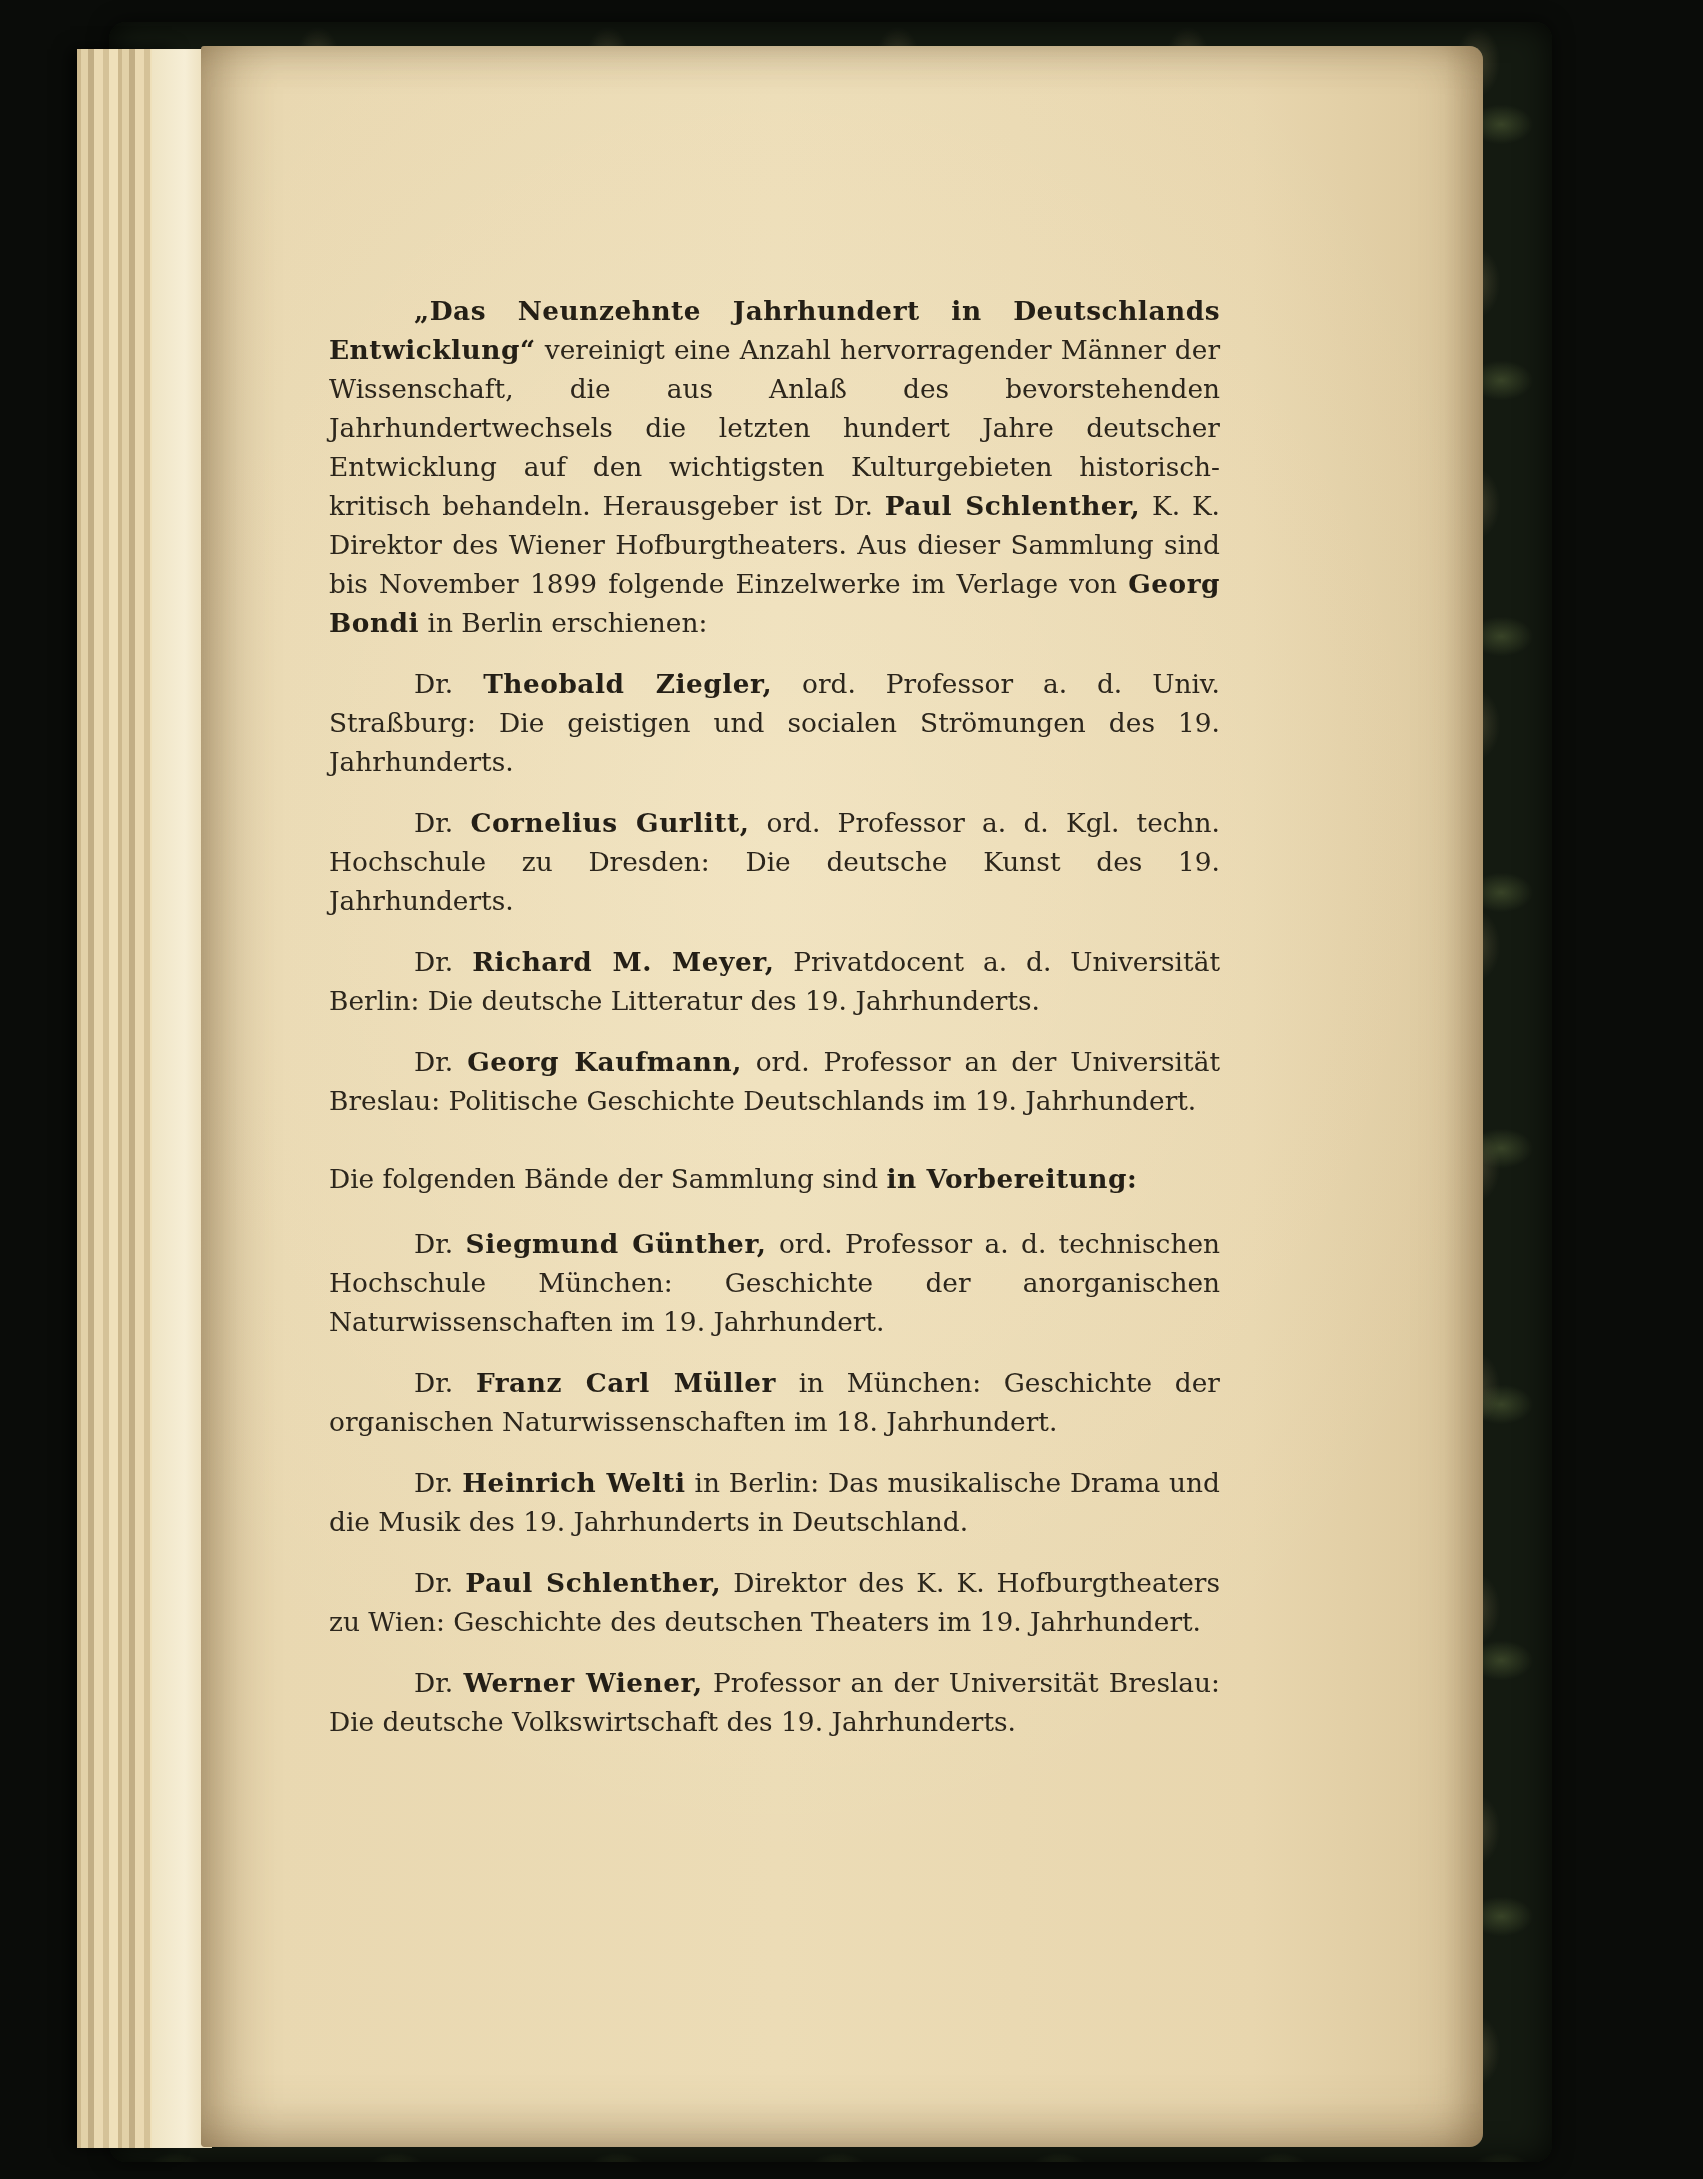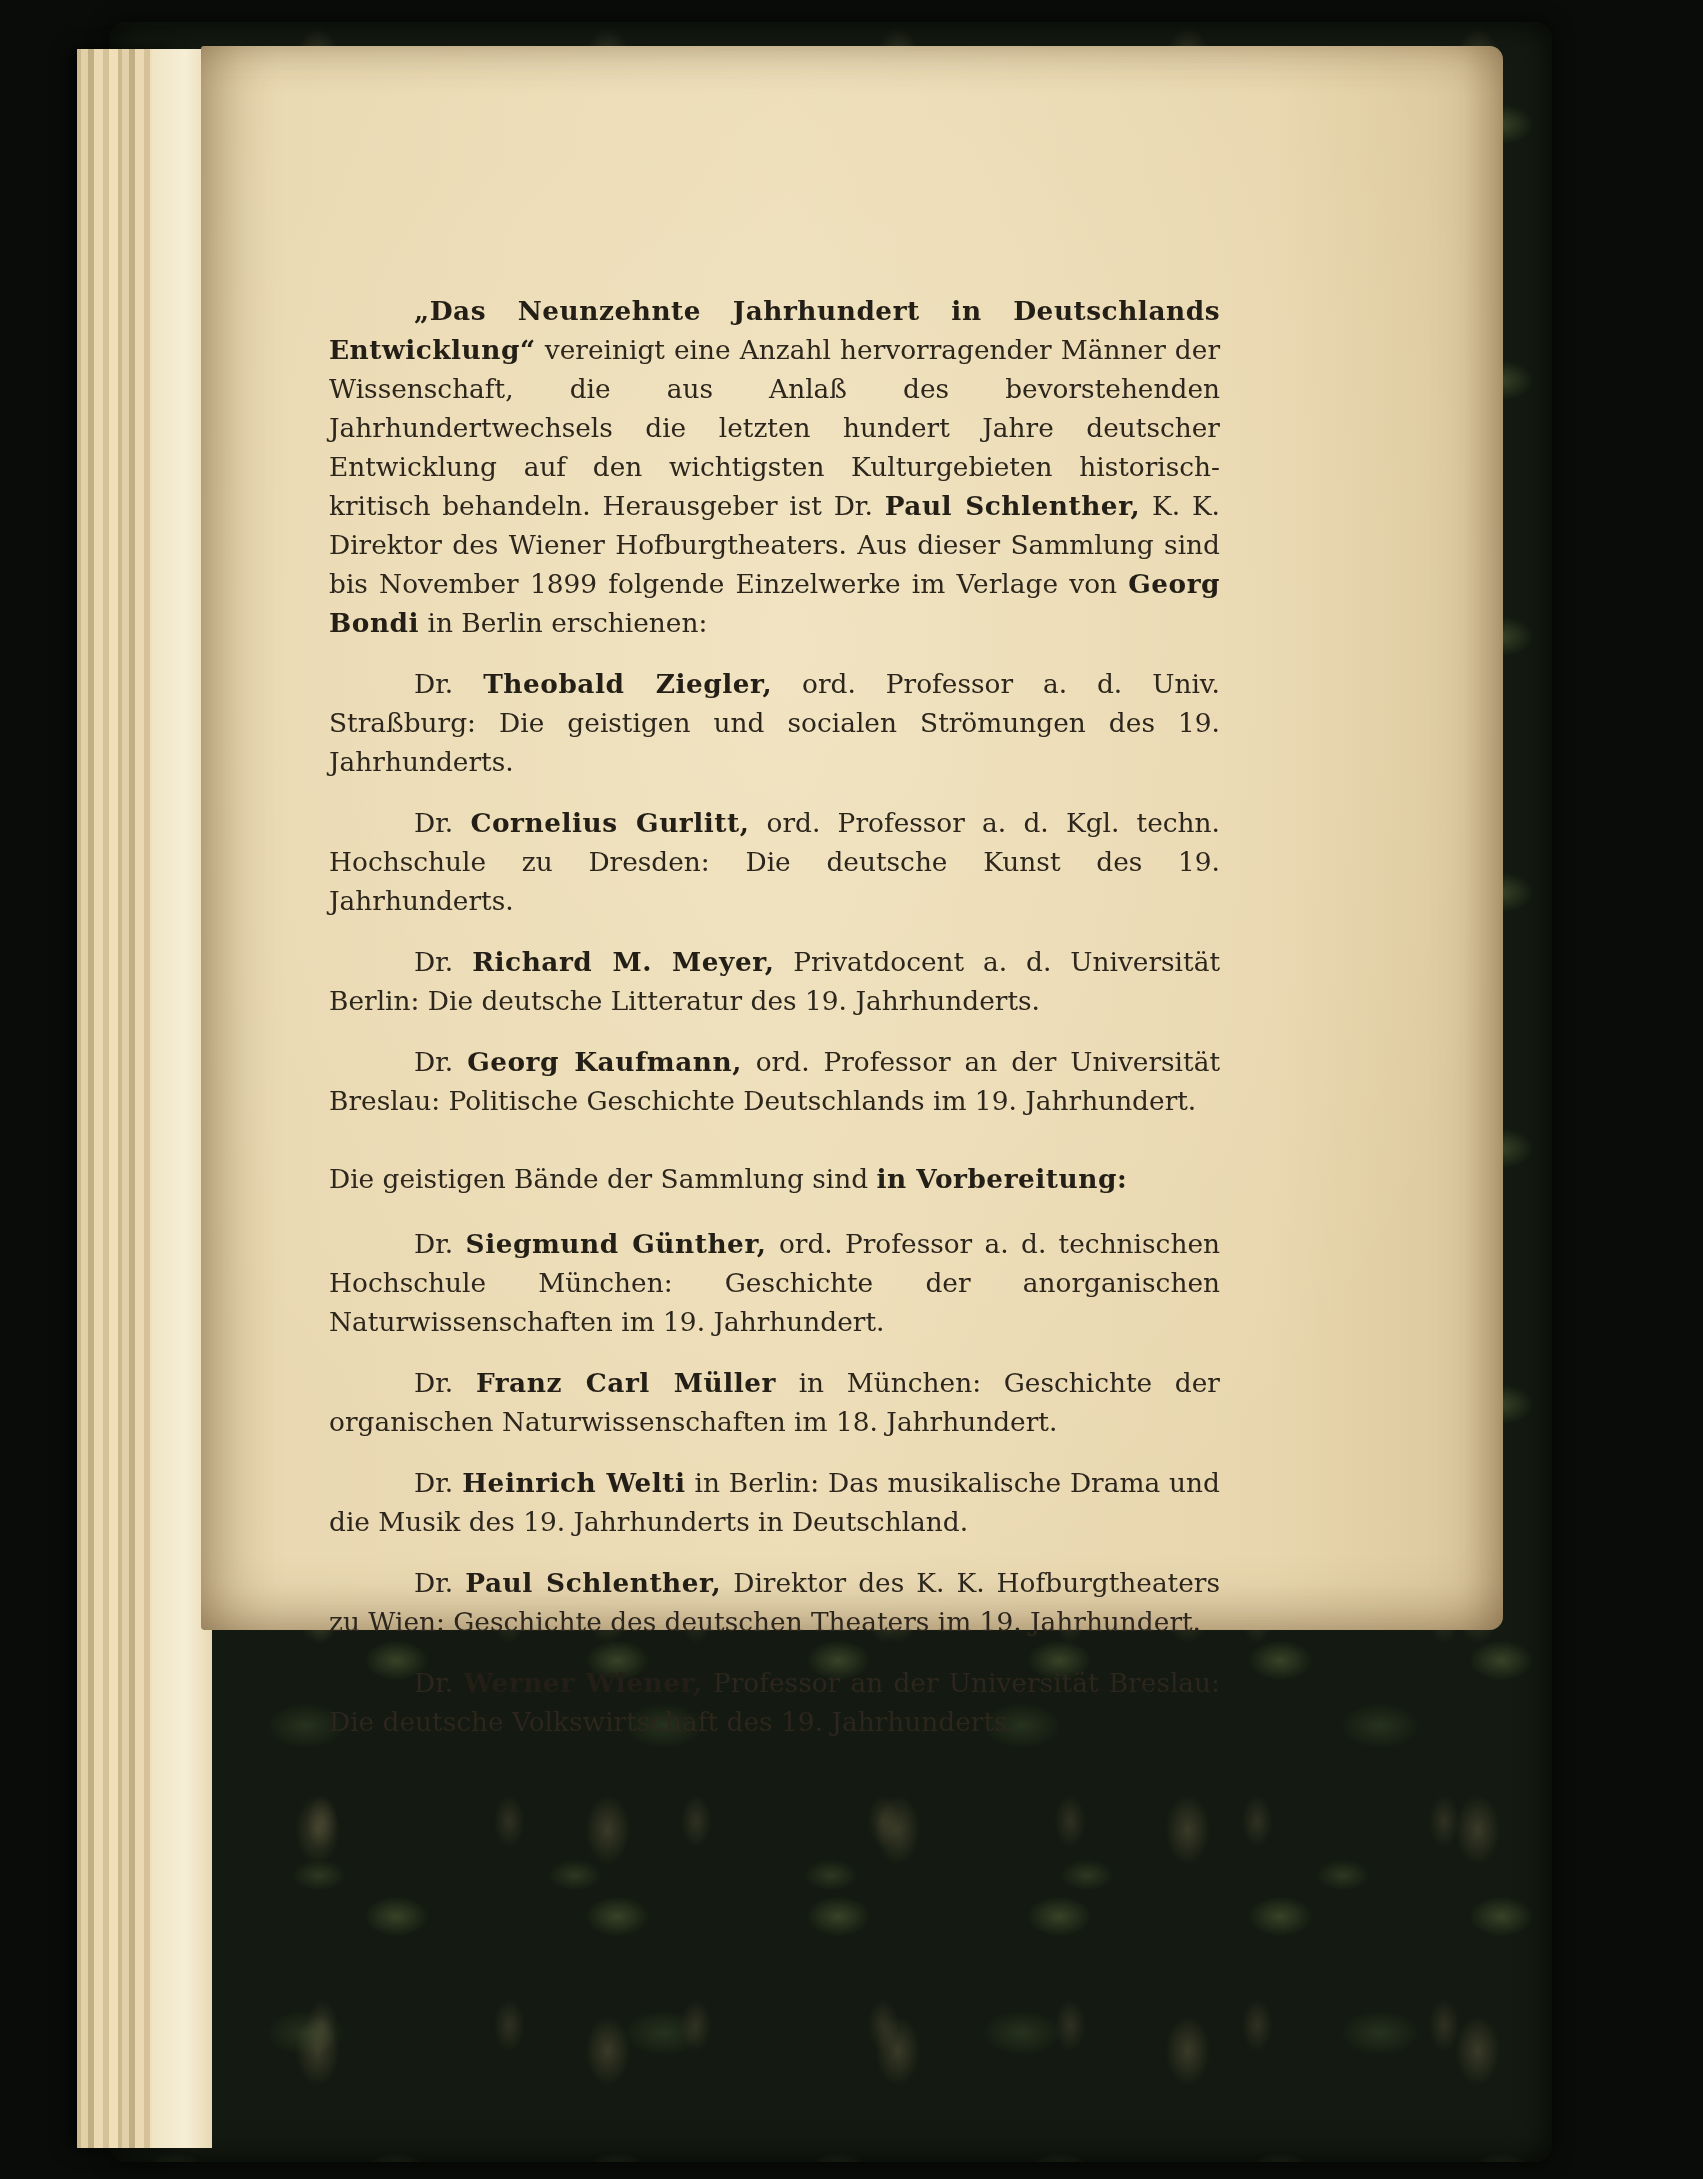--- a/index.html
+++ b/index.html
@@ -38,32 +38,31 @@
   }
   .page-edge-bright{
     position:absolute;
     left:152px;top:49px;width:60px;height:2099px;
     background:linear-gradient(90deg,#efe4c4,#f6eed6 55%,#e8d9b3);
     z-index:4;
   }
   
   .page{
     position:absolute;
-    left:201px;top:46px;width:1282px;height:1584px;
+    left:201px;top:46px;width:1282px;height:2101px;
     border-radius:3.4px 13.6px 13.6px 3.4px;
     background:
       radial-gradient(ellipse 1022px 1363px at 45% 38%, rgba(255,248,224,.28), transparent 75%),
       linear-gradient(90deg,#dfcca3 0,#e9d8b1 77px,#ecdcb6 45%,#e8d6ae 82%,#ddc99f 97%,#d2bd93 100%);
     box-shadow:
       inset 39px 0 60px -29px rgba(110,85,52,.50),
       inset -32px 0 55px -25.6px rgba(110,85,52,.55),
       inset 0 -37px 60px -31px rgba(110,85,52,.45),
       inset 0 25.6px 51px -34px rgba(110,85,52,.40);
     z-index:5;
-    padding-left:20px;
   }
   .text-block{
     position:absolute;
     left:128px;top:245px;width:891px;
     color:#2c261c;
     font-size:26.4px;line-height:39px;
     text-align:justify;
   }
   p{margin:0 0 22px 0;}
   .intro,.entry{text-indent:85px;}
@@ -83,21 +82,21 @@
   <div class="page-edge-bright"></div>
   <div class="page">
     <div class="text-block" style="color: rgb(44, 38, 28);">
       <p class="intro"><span class="fraktur-bold">„Das Neunzehnte Jahrhundert in Deutschlands Entwicklung“</span><span> vereinigt eine Anzahl hervorragender Männer der Wissenschaft, die aus Anlaß des bevorstehenden Jahrhundertwechsels die letzten hundert Jahre deutscher Entwicklung auf den wichtigsten Kulturgebieten historisch-kritisch behandeln. Herausgeber ist Dr. </span><span class="fraktur-bold">Paul Schlenther,</span><span> K. K. Direktor des Wiener Hofburgtheaters. Aus dieser Sammlung sind bis November 1899 folgende Einzelwerke im Verlage von </span><span class="fraktur-bold">Georg Bondi</span><span> in Berlin erschienen:</span></p>
       <div>
           <p class="entry"><span>Dr. </span><span class="fraktur-bold">Theobald Ziegler,</span><span> ord. Professor a. d. Univ. Straßburg: Die geistigen und socialen Strömungen des 19. Jahrhunderts.</span></p>
           <p class="entry"><span>Dr. </span><span class="fraktur-bold">Cornelius Gurlitt,</span><span> ord. Professor a. d. Kgl. techn. Hochschule zu Dresden: Die deutsche Kunst des 19. Jahrhunderts.</span></p>
           <p class="entry"><span>Dr. </span><span class="fraktur-bold">Richard M. Meyer,</span><span> Privatdocent a. d. Universität Berlin: Die deutsche Litteratur des 19. Jahrhunderts.</span></p>
           <p class="entry"><span>Dr. </span><span class="fraktur-bold">Georg Kaufmann,</span><span> ord. Professor an der Universität Breslau: Politische Geschichte Deutschlands im 19. Jahrhundert.</span></p>
         </div>
-      <p class="heading"><span>Die geistigen Bände der Sammlung sind </span><span class="fraktur-bold">in Vorbereitung:</span></p>
+      <p class="heading"><span>Die folgenden Bände der Sammlung sind </span><span class="fraktur-bold">in Vorbereitung:</span></p>
       <div>
           <p class="entry"><span>Dr. </span><span class="fraktur-bold">Siegmund Günther,</span><span> ord. Professor a. d. technischen Hochschule München: Geschichte der anorganischen Naturwissenschaften im 19. Jahrhundert.</span></p>
           <p class="entry"><span>Dr. </span><span class="fraktur-bold">Franz Carl Müller</span><span> in München: Geschichte der organischen Naturwissenschaften im 18. Jahrhundert.</span></p>
           <p class="entry"><span>Dr. </span><span class="fraktur-bold">Heinrich Welti</span><span> in Berlin: Das musikalische Drama und die Musik des 19. Jahrhunderts in Deutschland.</span></p>
           <p class="entry"><span>Dr. </span><span class="fraktur-bold">Paul Schlenther,</span><span> Direktor des K. K. Hofburgtheaters zu Wien: Geschichte des deutschen Theaters im 19. Jahrhundert.</span></p>
           <p class="entry"><span>Dr. </span><span class="fraktur-bold">Werner Wiener,</span><span> Professor an der Universität Breslau: Die deutsche Volkswirtschaft des 19. Jahrhunderts.</span></p>
         </div>
     </div>
   </div>
 </div>

